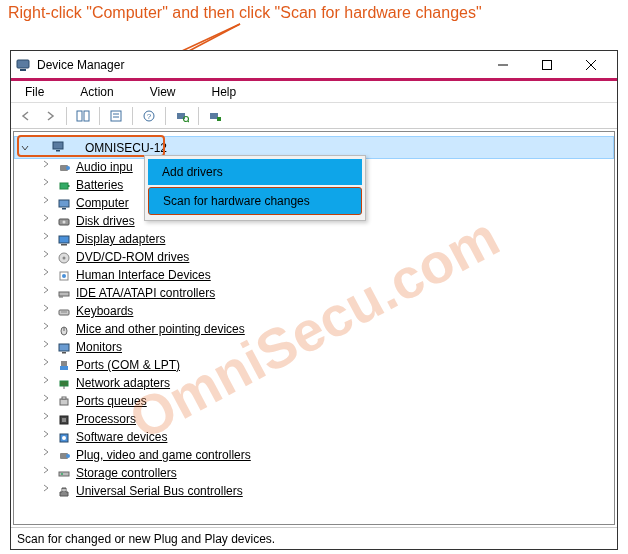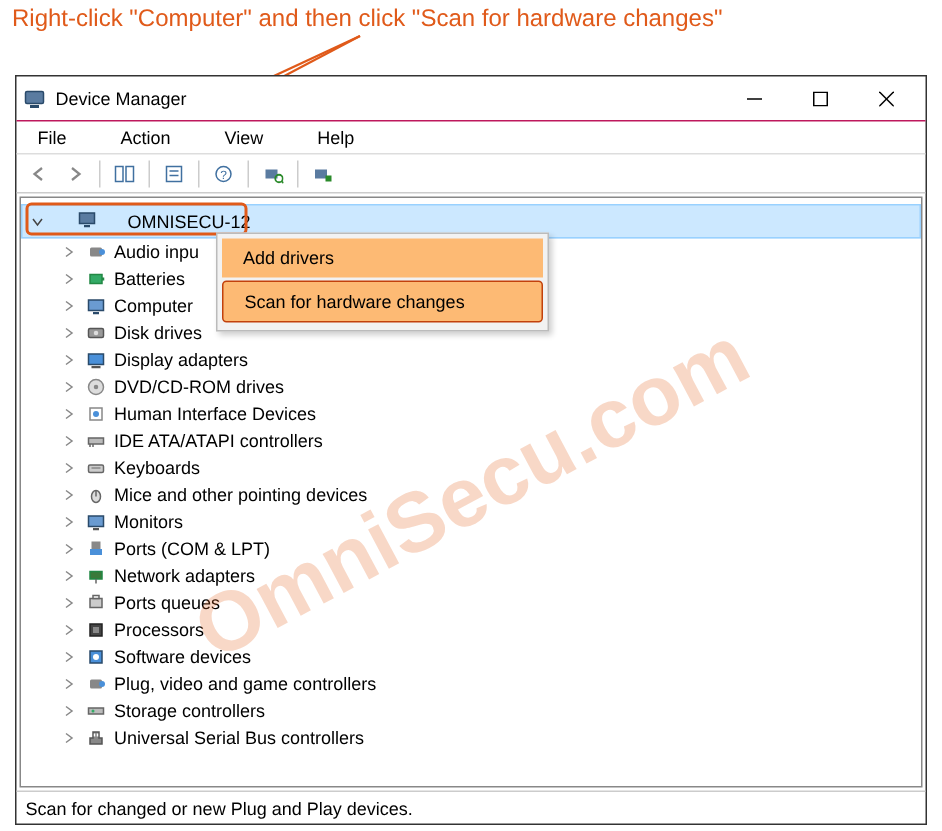--- a/index.html
+++ b/index.html
@@ -34,21 +34,21 @@
     border: 1px solid #333;
     background: #fff;
     display: flex;
     flex-direction: column;
   }
   .titlebar {
     height: 30px;
     display: flex;
     align-items: center;
     padding: 0 4px;
-    border-bottom: 1px solid #be185d;
+    border-bottom: 3px solid #be185d;
   }
   .titlebar .app-icon {
     width: 16px; height: 16px;
     margin-right: 6px;
     display:flex;align-items:center;justify-content:center;
   }
   .titlebar .title { flex: 1; font-size: 12px; }
   .titlebar .win-btn {
     width: 44px; height: 30px;
     display:flex;align-items:center;justify-content:center;
@@ -96,25 +96,25 @@
     align-items: center;
     padding: 2px 4px;
     gap: 20px;
     background: #cce8ff;
     border: 1px solid #99d1ff;
     font-size: 12px;
   }
   .root-node .chev { width:12px; display:flex; justify-content:center; }
   .child-node {
     display: flex;
-    align-items: center;
     padding: 1px 4px 1px 26px;
     gap: 4px;
     font-size: 12px;
     height: 18px;
+    text-decoration: underline;
   }
   .child-node .chev { width:12px; display:flex; justify-content:center; color:#666;}
   .child-node .dev-icon { width:16px;height:16px;display:flex;align-items:center;justify-content:center;}
   .root-highlight-box {
     position: absolute;
     border: 2px solid #e05a1a;
     border-radius: 4px;
     top: 3px;
     left: 3px;
     width: 148px;
@@ -127,21 +127,21 @@
     left: 130px;
     width: 222px;
     background: #f2f2f2;
     border: 1px solid #bbb;
     box-shadow: 2px 2px 4px rgba(0,0,0,0.2);
     font-size: 12px;
     padding: 3px;
   }
   .ctx-item {
     padding: 6px 14px;
-    background: #fdba74;
+    background: #0ea5e9;
   }
   .ctx-item.highlighted {
     border: 1px solid #c2410c;
     border-radius: 3px;
     margin: 2px 0;
   }
   .statusbar {
     height: 22px;
     border-top: 1px solid #ccc;
     display: flex;

